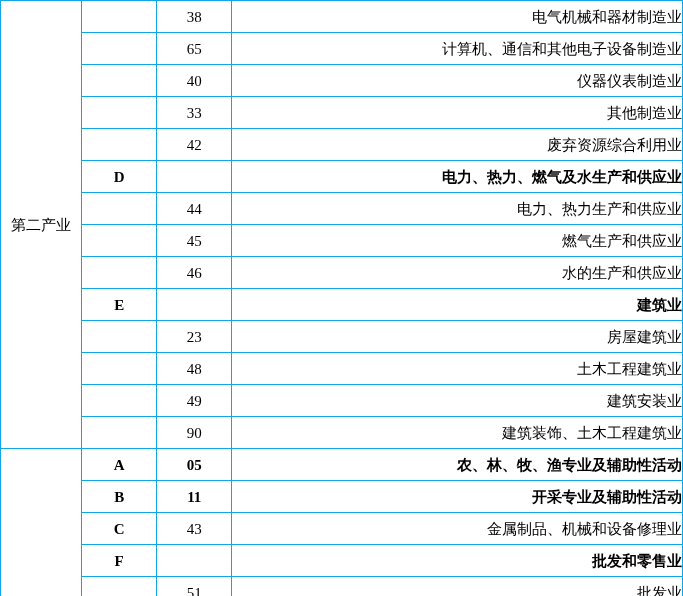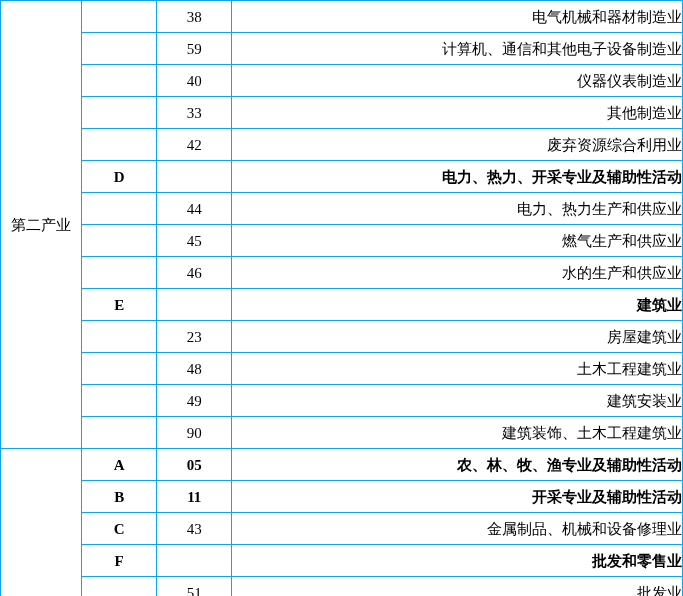--- a/index.html
+++ b/index.html
@@ -74,21 +74,21 @@
 
     <tr>
       <td class="sector-cell" rowspan="14">第二产业</td>
       <td class="letter-cell empty-cell"></td>
       <td class="code-cell">38</td>
       <td class="name-cell">电气机械和器材制造业</td>
     </tr>
 
     <tr>
       <td class="letter-cell empty-cell"></td>
-      <td class="code-cell">59</td>
+      <td class="code-cell">65</td>
       <td class="name-cell">计算机、通信和其他电子设备制造业</td>
     </tr>
 
     <tr>
       <td class="letter-cell empty-cell"></td>
       <td class="code-cell">40</td>
       <td class="name-cell">仪器仪表制造业</td>
     </tr>
 
     <tr>
@@ -99,21 +99,21 @@
 
     <tr>
       <td class="letter-cell empty-cell"></td>
       <td class="code-cell">42</td>
       <td class="name-cell">废弃资源综合利用业</td>
     </tr>
 
     <tr>
       <td class="letter-cell bold">D</td>
       <td class="code-cell empty-cell"></td>
-      <td class="name-cell bold">电力、热力、开采专业及辅助性活动</td>
+      <td class="name-cell bold">电力、热力、燃气及水生产和供应业</td>
     </tr>
 
     <tr>
       <td class="letter-cell empty-cell"></td>
       <td class="code-cell">44</td>
       <td class="name-cell">电力、热力生产和供应业</td>
     </tr>
 
     <tr>
       <td class="letter-cell empty-cell"></td>

